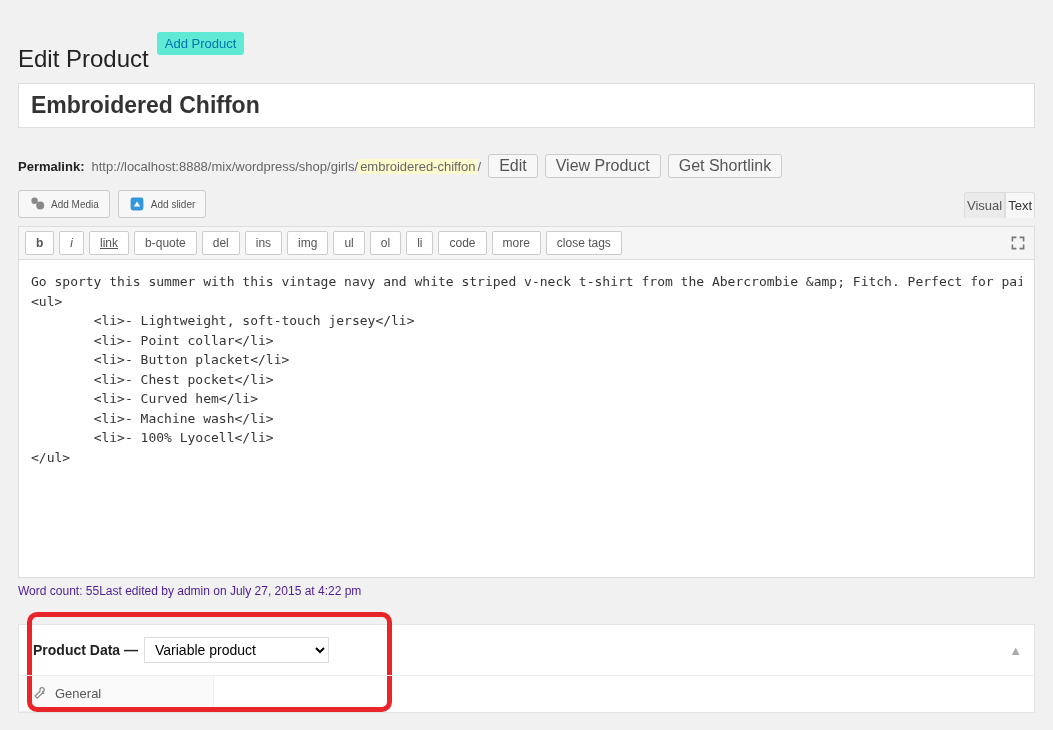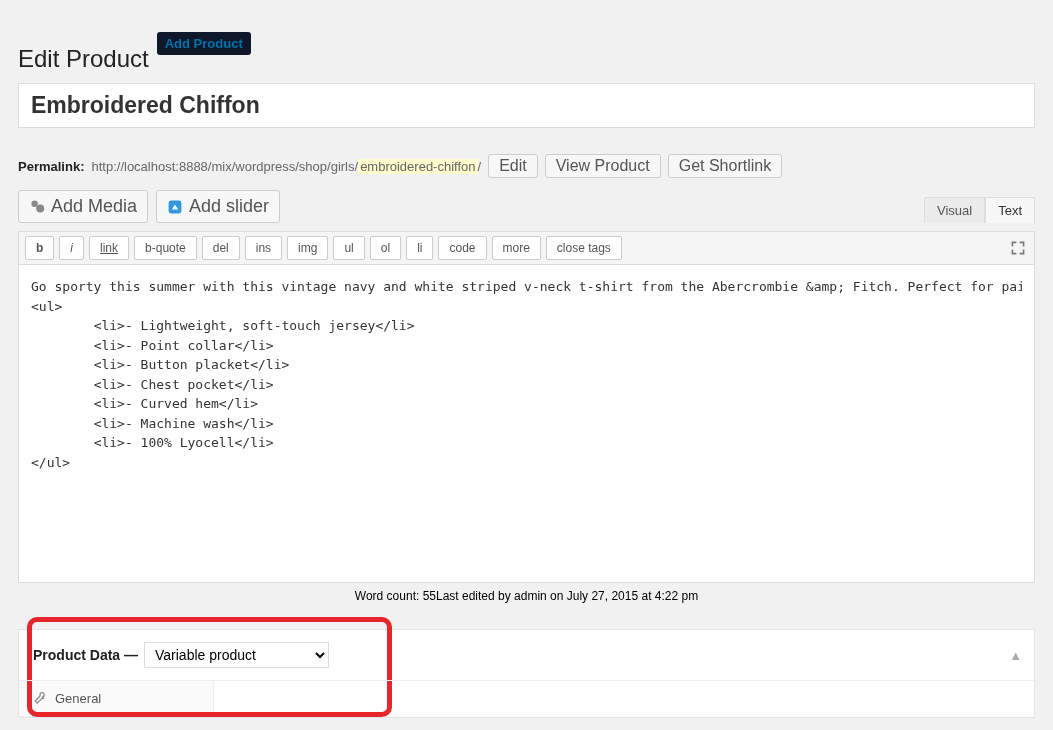--- a/index.html
+++ b/index.html
@@ -16,26 +16,26 @@
       align-items: center;
       gap: 8px;
     }
     .header h1 {
       font-size: 24px;
       font-weight: 400;
       color: #222;
       margin-top: 31px;
     }
     .btn-link {
-      background: #0f172a;
+      background: #5eead4;
       border-radius: 3px;
       padding: 4px 8px;
       color: #0073aa;
       font-size: 13px;
-      font-weight: 700;
+      font-weight: 400;
       text-decoration: none;
       cursor: pointer;
     }
     .title-input {
       width: 100%;
       font-size: 23px;
       padding: 8px 12px;
       border: 1px solid #ddd;
       background: #fff;
       color: #333;
@@ -70,31 +70,31 @@
       justify-content: space-between;
       align-items: flex-end;
       margin-bottom: 8px;
     }
     .media-buttons { display: flex; gap: 8px; }
     .btn-media {
       background: #f7f7f7;
       border: 1px solid #ccc;
       border-radius: 3px;
       padding: 5px 10px;
-      font-size: 18px;
+      font-size: 10px;
       color: #555;
       cursor: pointer;
       display: flex;
       align-items: center;
       gap: 6px;
     }
     .icon-media { width: 16px; height: 16px; display: inline-block; }
     .editor-tabs { display: flex; }
     .editor-tab {
-      padding: 5px 12px;
+      padding: 5px 2px;
       border: 1px solid #ddd;
       border-bottom: none;
       background: #ebebeb;
       color: #555;
       font-size: 13px;
       cursor: pointer;
     }
     .editor-tab.active { background: #f7f7f7; color: #333; }
     .editor-tab:first-child { border-top-left-radius: 3px; }
     .editor-tab:last-child { border-top-right-radius: 3px; }
@@ -143,22 +143,22 @@
       font-family: Menlo, Consolas, monospace;
       font-size: 13px;
       line-height: 1.5;
       color: #333;
       min-height: 290px;
       white-space: pre;
       overflow-x: auto;
     }
     .editor-footer {
       display: flex;
-      justify-content: center;
-      color: #000000;
+      justify-content: flex-start;
+      color: #4c1d95;
       padding: 6px 0 12px;
       font-size: 12px;
     }
     .metabox {
       border: 1px solid #e5e5e5;
       background: #fff;
       margin-top: 14px;
     }
     .metabox-header {
       display: flex;

